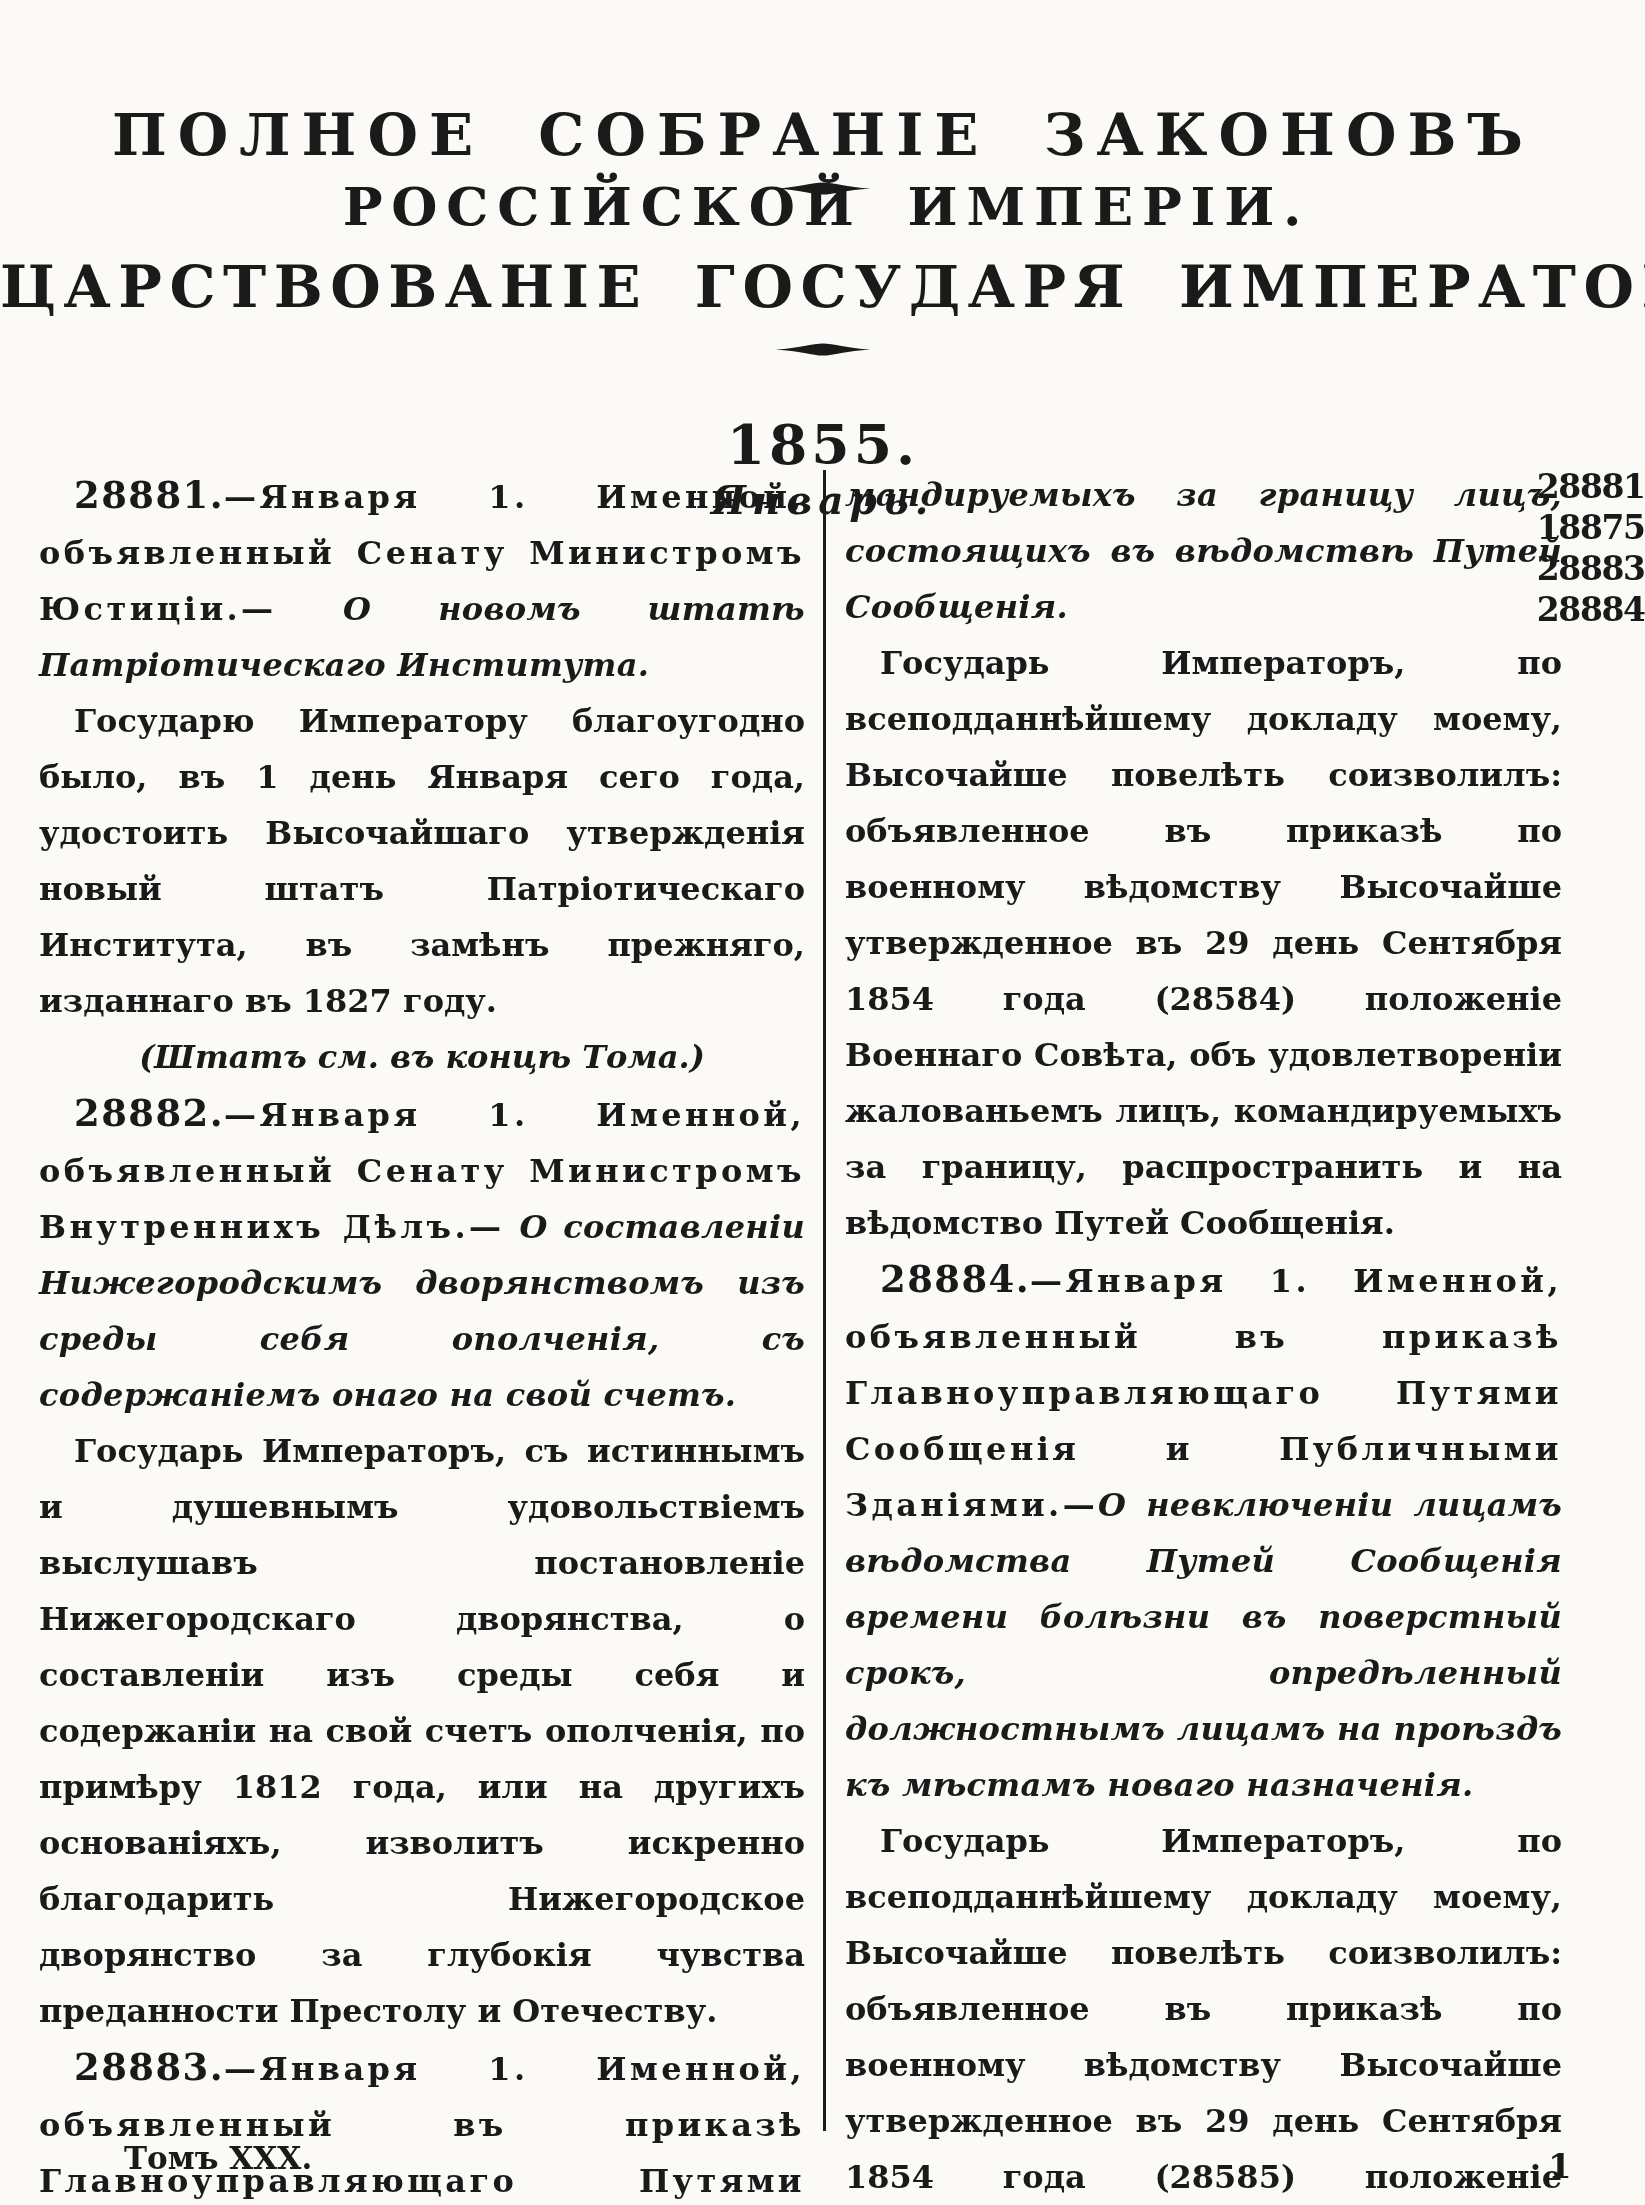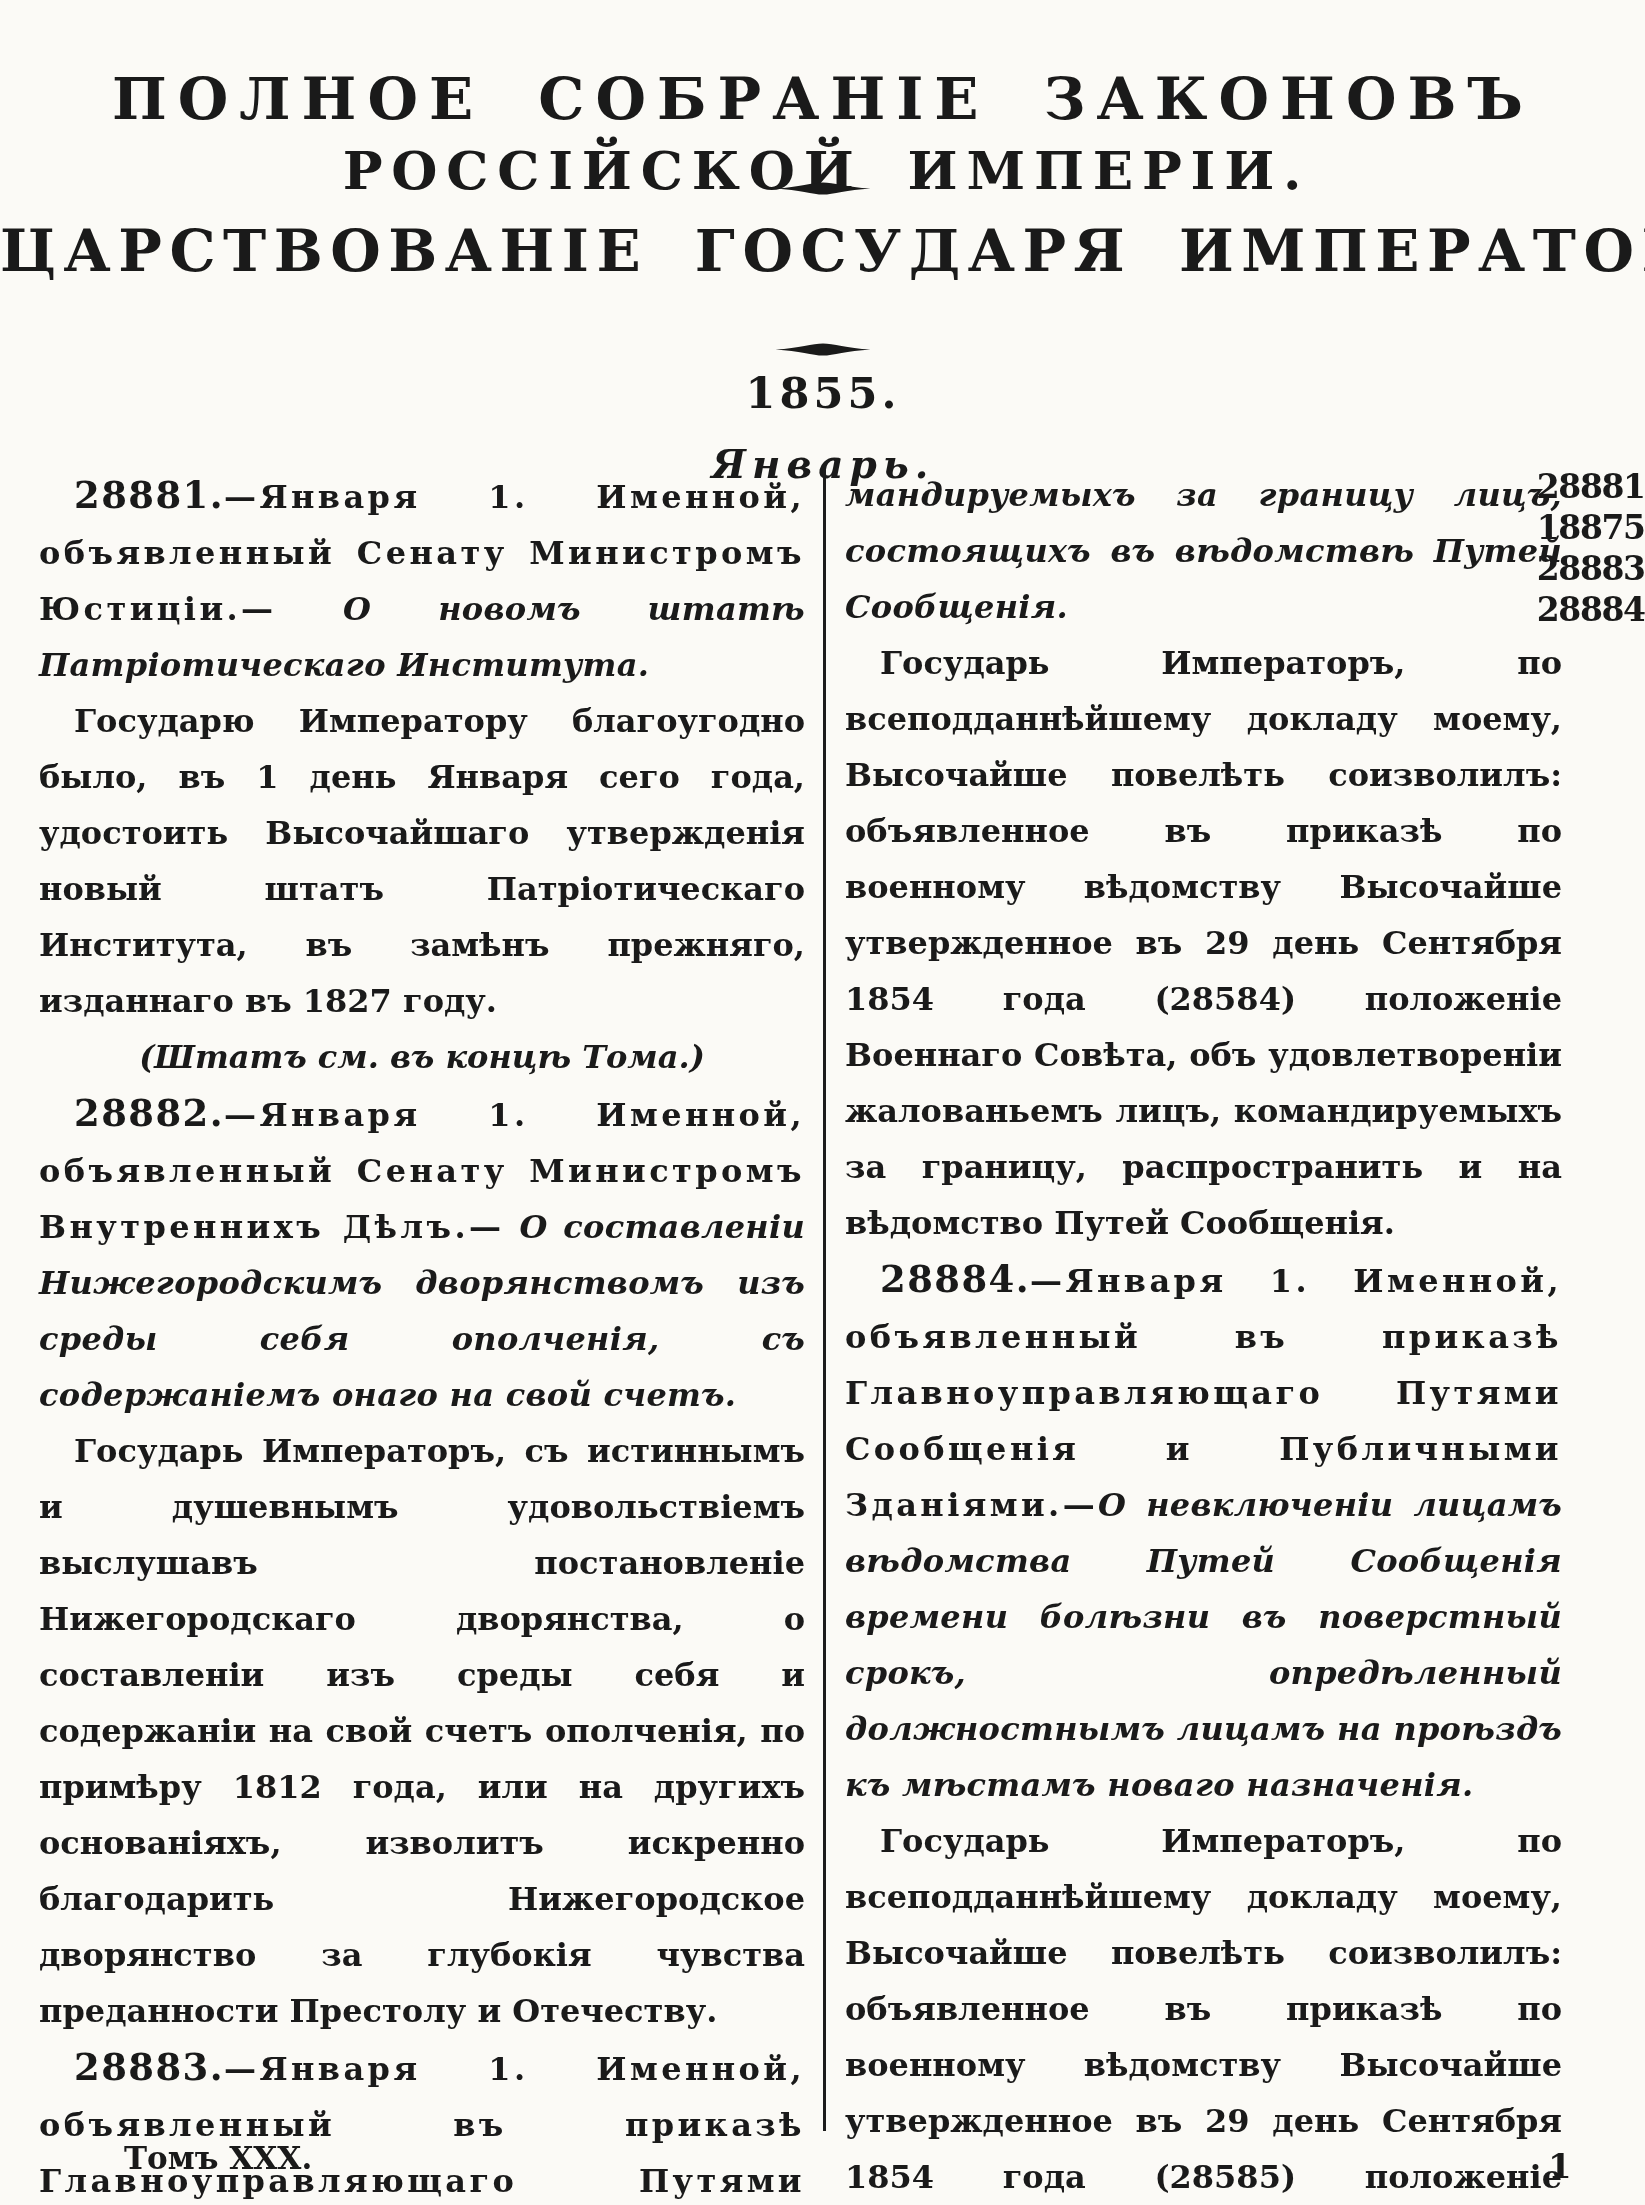--- a/index.html
+++ b/index.html
@@ -12,27 +12,27 @@
   .page {
     position: relative;
     width: 1646px; height: 2205px;
     background: #fbfaf6;
     overflow: hidden;
   }
 
   
   .head-line {
     position: absolute; left: 0; right: 0;
-    text-align: center; font-weight: bold; white-space: nowrap;
+    text-align: center; font-weight: bold; white-space: nowrap; margin-top: 36px;
   }
   .series-title   { top: 65px;  font-size: 58px;  letter-spacing: 11px; word-spacing: 23px; }
   .series-subtitle{ top: 139px; font-size: 53px;  letter-spacing: 8.8px; word-spacing: 17.7px; padding-left: 7px; }
   .reign-line     { top: 217px; font-size: 58px;  letter-spacing: 7.5px; word-spacing: 19px; }
   .monarch-line   { top: 269px; font-size: 75px; letter-spacing: 13.6px; word-spacing: 30px; }
-  .year-heading   { top: 368px; font-size: 43px;  letter-spacing: 4.1px; }
+  .year-heading   { top: 376px; font-size: 55px;  letter-spacing: 4.1px; }
   .month-heading  { top: 441px; font-size: 39px;  letter-spacing: 6.1px; font-style: italic; }
 
   .ornament { position: absolute; left: 50%; transform: translateX(-50%); }
   .ornament-top    { top: 181px; }
   .ornament-bottom { top: 342px; }
 
   
   .col {
     position: absolute; top: 467px;
     font-size: 32px; line-height: 56px; font-weight: bold;

